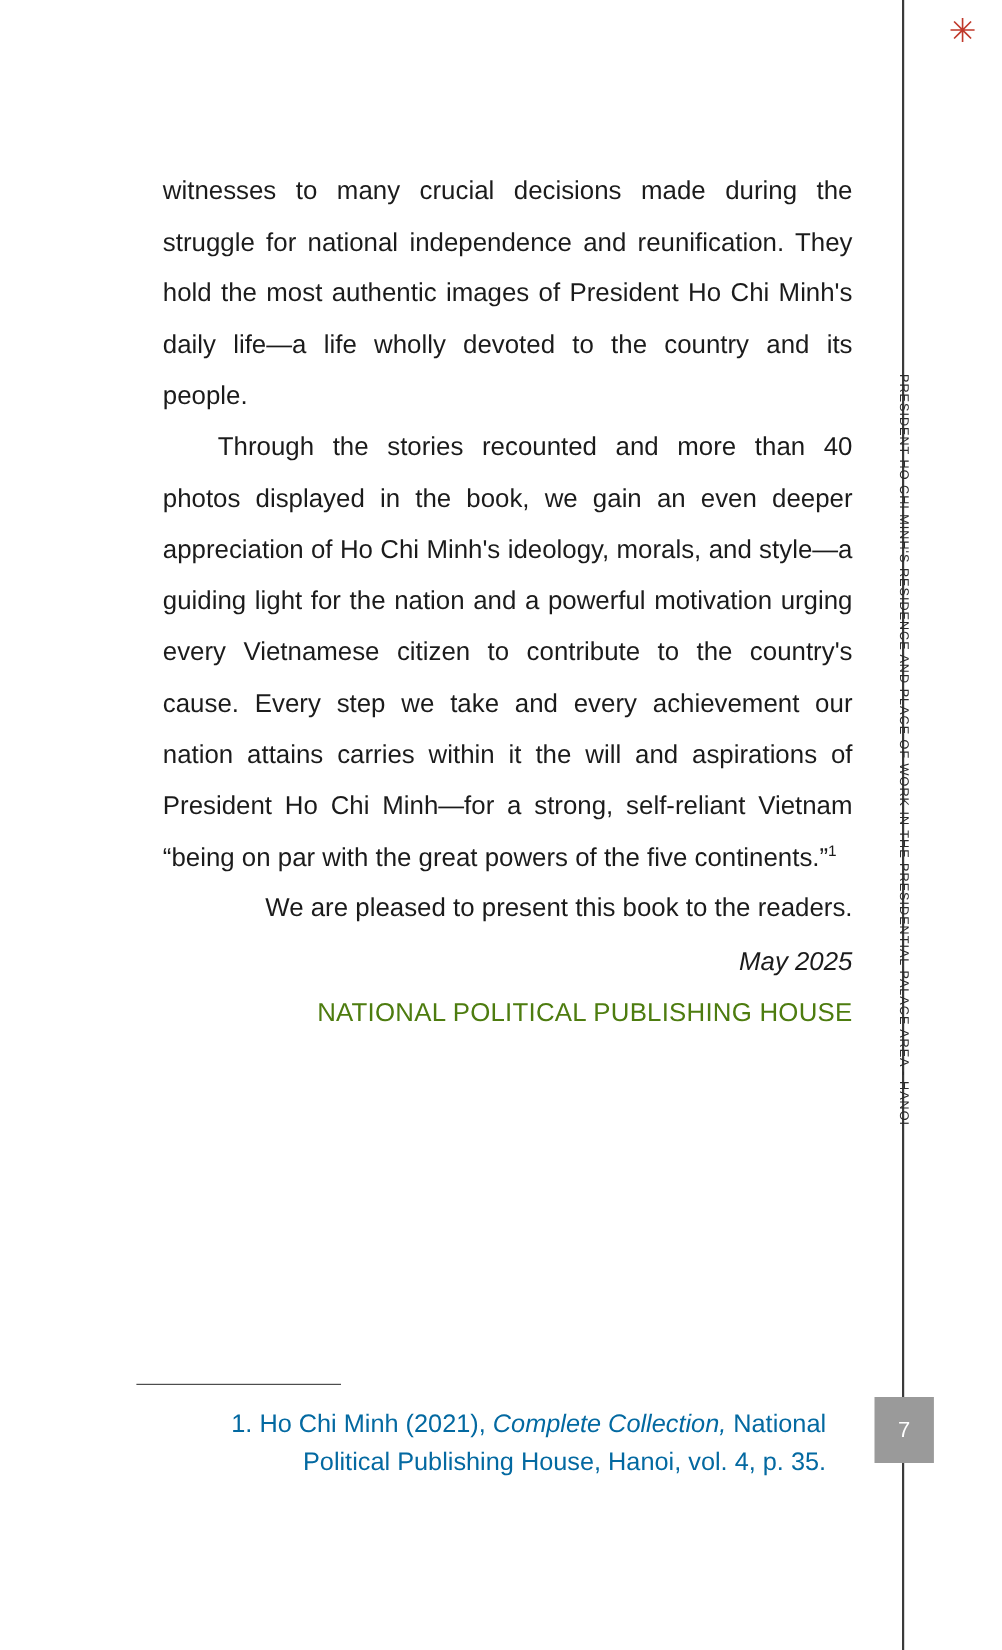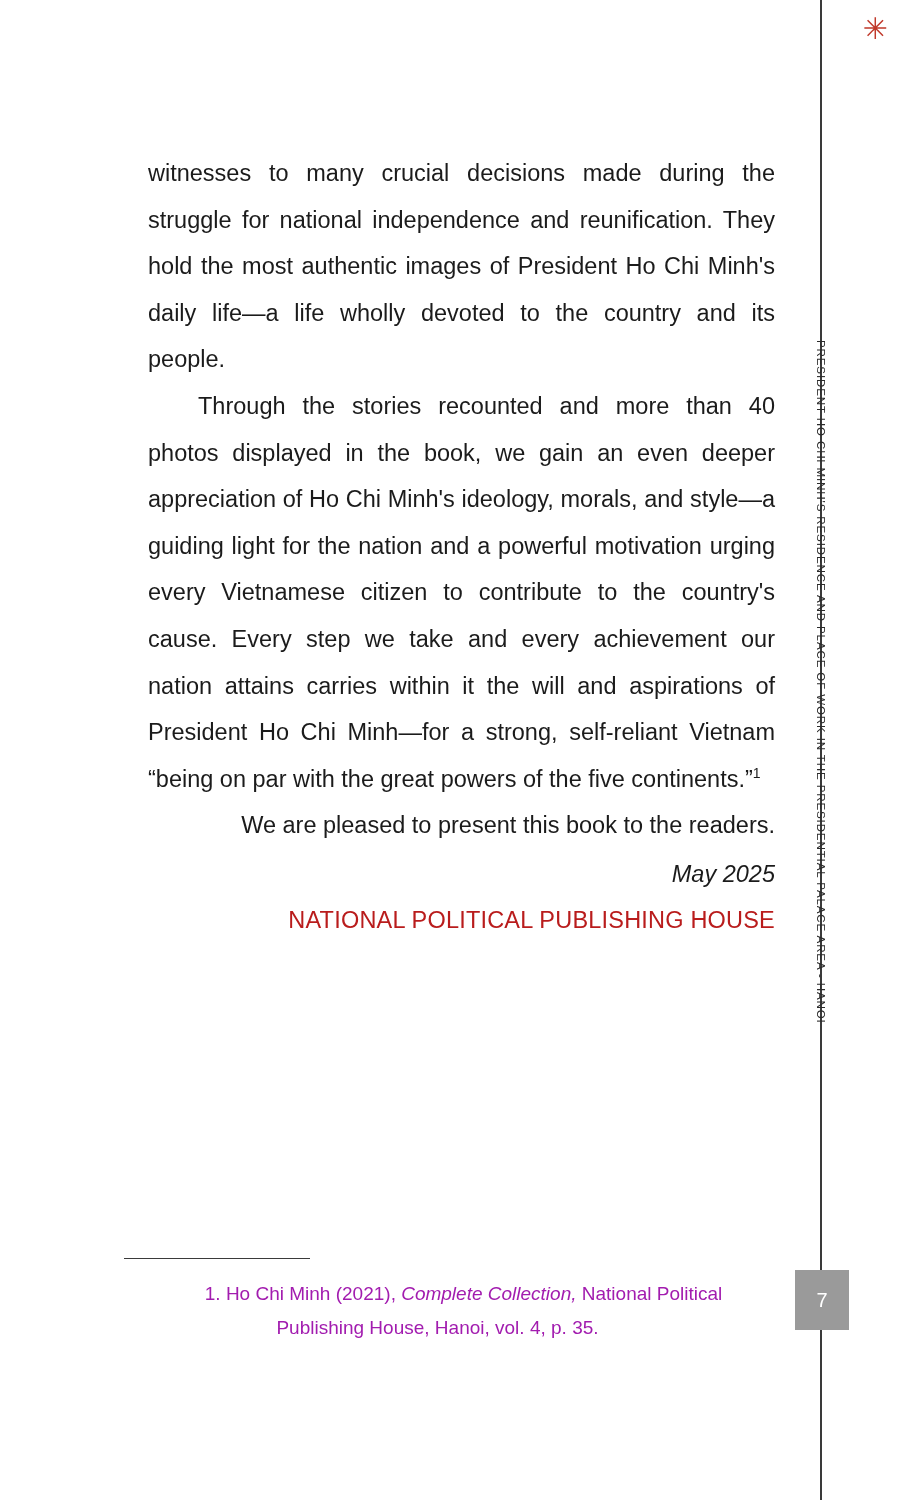--- a/index.html
+++ b/index.html
@@ -116,42 +116,42 @@
   }
   .sig-date {
     font-size: 23.5px;
     font-style: italic;
     line-height: 46px;
     color: #1b1b1b;
   }
   .sig-publisher {
     font-size: 23.5px;
     line-height: 46px;
-    color: #b91c1c;
+    color: #4d7c0f;
     letter-spacing: 0.2px;
   }
 
   
   .footnote-wrap {
     position: absolute;
     left: 124px;
     top: 1258px;
     width: 627px;
   }
   .footnote-rule {
     width: 186px;
     height: 1px;
     background: #3a3a3a;
     margin-bottom: 18px;
   }
   .footnote {
-    font-size: 19px;
+    font-size: 23px;
     line-height: 34px;
-    color: #a21caf;
-    text-align: center;
+    color: #0369a1;
+    text-align: right;
     font-family: "Liberation Sans", sans-serif;
   }
   .footnote .fn-num {
     padding-left: 52px;
   }
   .footnote em {
     font-style: italic;
   }
 </style>
 </head>

